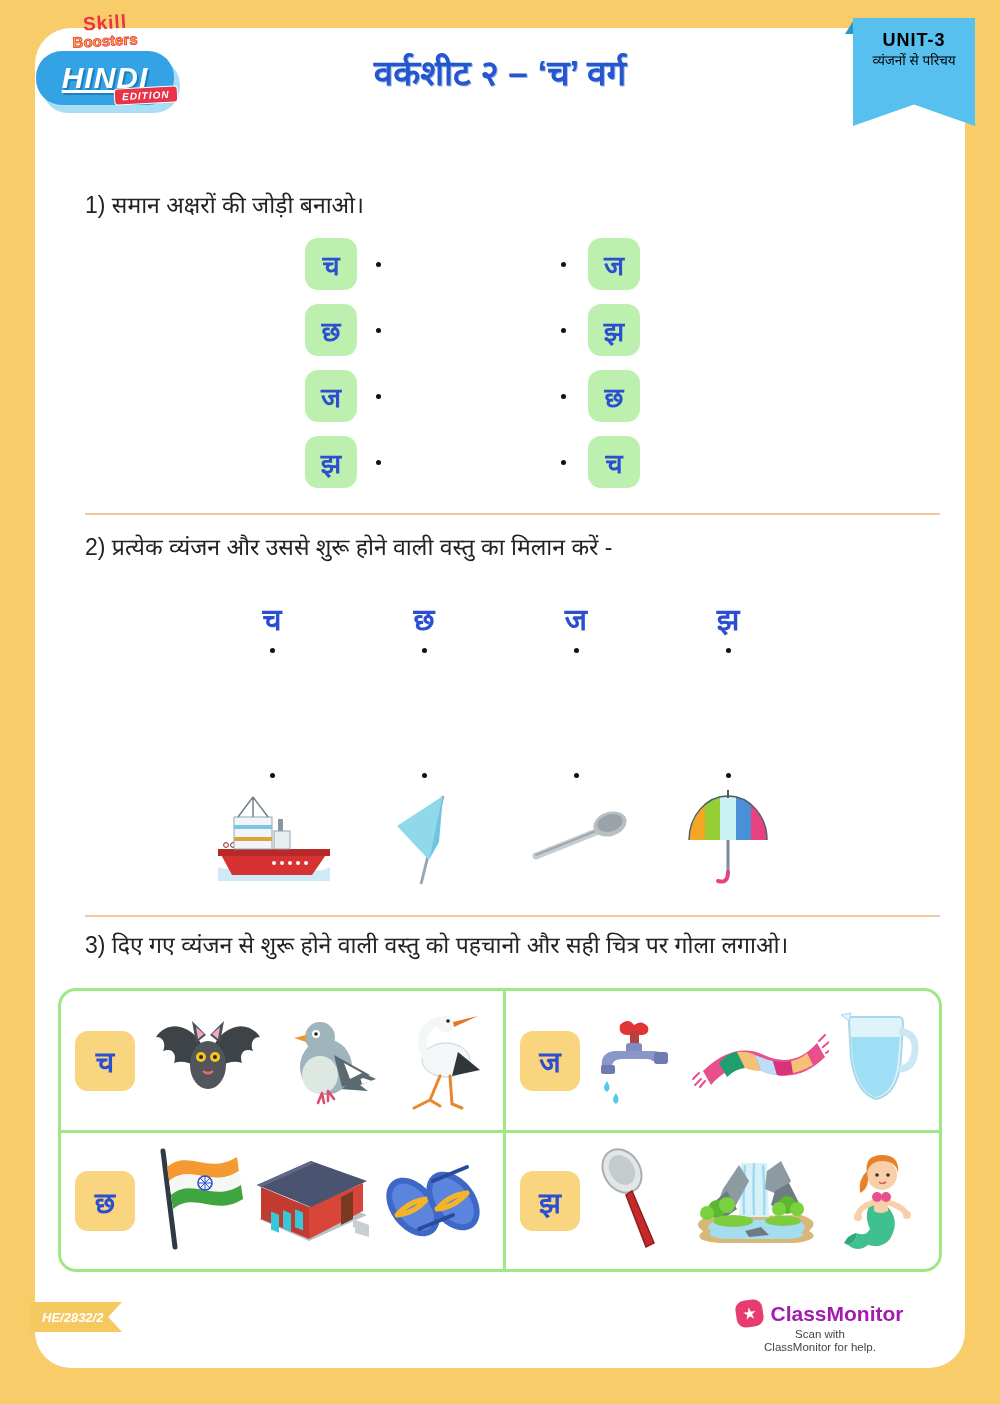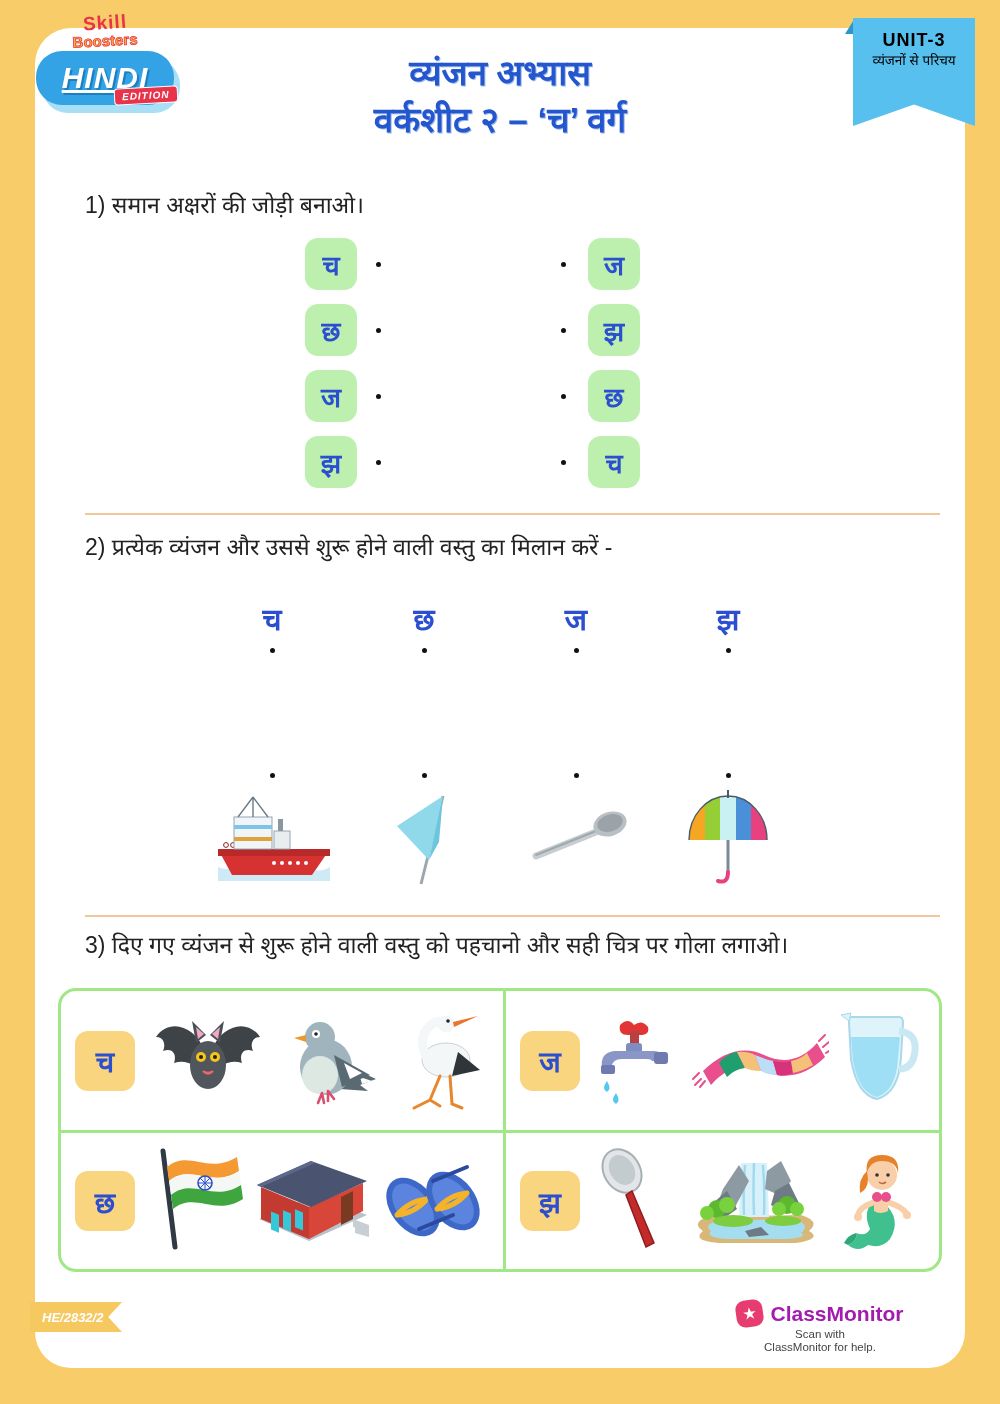--- a/index.html
+++ b/index.html
@@ -101,21 +101,20 @@
 <div class="abs logo">
   <div class="logo-skill">Skill</div>
   <div class="logo-boosters">Boosters</div>
   <div class="logo-cloud">
     <span class="logo-hindi">HINDI</span>
   </div>
   <div class="logo-edition">EDITION</div>
 </div>
 
 <div class="abs title">
-  <div class="title-l1">व्यंजन अभ्यास</div>
   <div class="title-l2">वर्कशीट २ – ‘च’  वर्ग</div>
 </div>
 
 <div class="abs badge-fold"></div>
 <div class="abs badge">
   <div class="badge-l1">UNIT-3</div>
   <div class="badge-l2">व्यंजनों से परिचय</div>
 </div>
 
 <div class="abs heading" style="top:188px;">1) समान अक्षरों की जोड़ी बनाओ।</div>

